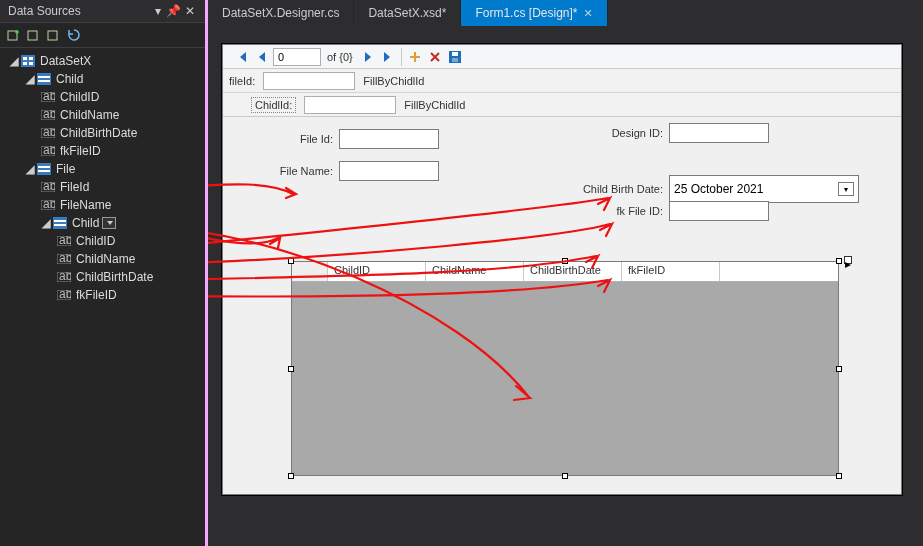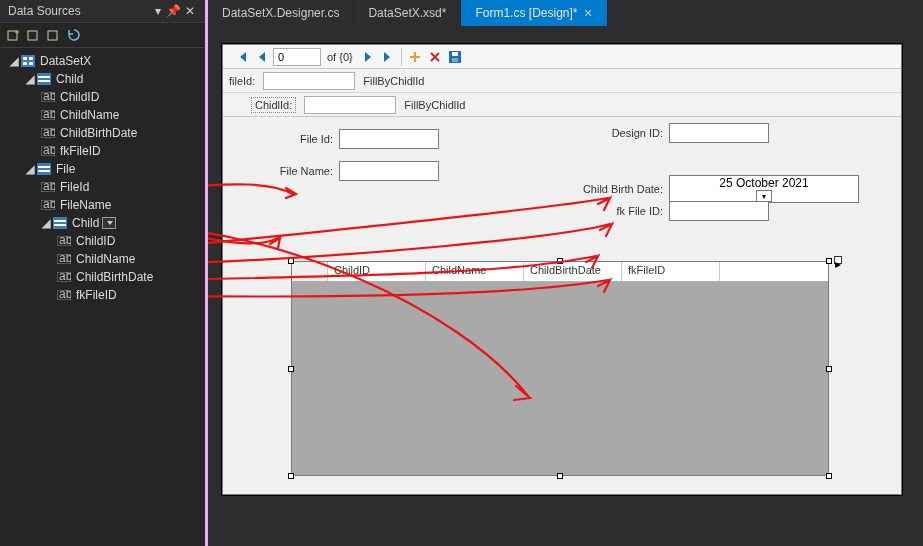--- a/index.html
+++ b/index.html
@@ -38,25 +38,25 @@
   .nav-of { padding:0 4px; color:#333; font-size:11px; }
   .sep { width:1px; height:18px; background:#c9c9c9; margin:0 2px; }
 
   .fillbar { display:flex; align-items:center; height:24px; gap:8px; padding:0 6px; border-bottom:1px solid #d4d4d4; background:#f2f2f2; }
   .fillbar2 { border-bottom:1px solid #c9c9c9;padding-left:28px; }
   .flabel { color:#333; font-size:11px; }
   .fbox  { border:1px solid #abadb3; background:#fff; height:18px; width:92px; }
   .fbtn  { font-size:11px; color:#333; }
   .boxed { padding:1px 3px; border:1px dotted #888; }
 
-  .body { position:relative; padding:14px 32px 18px 18px; min-height:210px; }
+  .body { position:relative; padding:14px 22px 18px 18px; min-height:210px; }
   .pair { display:flex; align-items:center; gap:6px; position:absolute; }
   .plabel { color:#333; font-size:11px; text-align:right; }
   .pinput { border:1px solid #7a7a7a; background:#fff; height:20px; width:100px; }
-  .dtp    { border:1px solid #7a7a7a; background:#fff; height:28px; width:190px; padding:0 4px; display:flex; align-items:center; justify-content:space-between; font-size:11px;flex-direction:column; }
+  .dtp    { border:1px solid #7a7a7a; background:#fff; height:28px; width:190px; padding:0 4px; display:flex; align-items:center; justify-content:space-between; font-size:11px; }
   .dtp .cal { width:16px; height:14px; border:1px solid #7a7a7a; display:inline-flex; align-items:center; justify-content:center; font-size:8px; }
 
   .grid-wrap { margin: 130px 40px 0 50px; border:1px solid #7a7a7a; background:#a9a9a9; height:215px; position:relative; }
   .ghead { display:flex; background:#fff; border-bottom:1px solid #b0b0b0; height:20px; }
   .gcorner { width:36px; border-right:1px solid #c9c9c9; background:#eee; }
   .gcol { width:98px; border-right:1px solid #c9c9c9; padding:2px 6px; font-size:11px; color:#333; background:#fff; }
   
   .h { position:absolute; width:6px; height:6px; background:#fff; border:1px solid #000; }
   .h.tl{top:-4px;left:-4px}.h.tr{top:-4px;right:-4px}.h.bl{bottom:-4px;left:-4px}.h.br{bottom:-4px;right:-4px}
   .h.tm{top:-4px;left:calc(50% - 3px)}.h.bm{bottom:-4px;left:calc(50% - 3px)}

